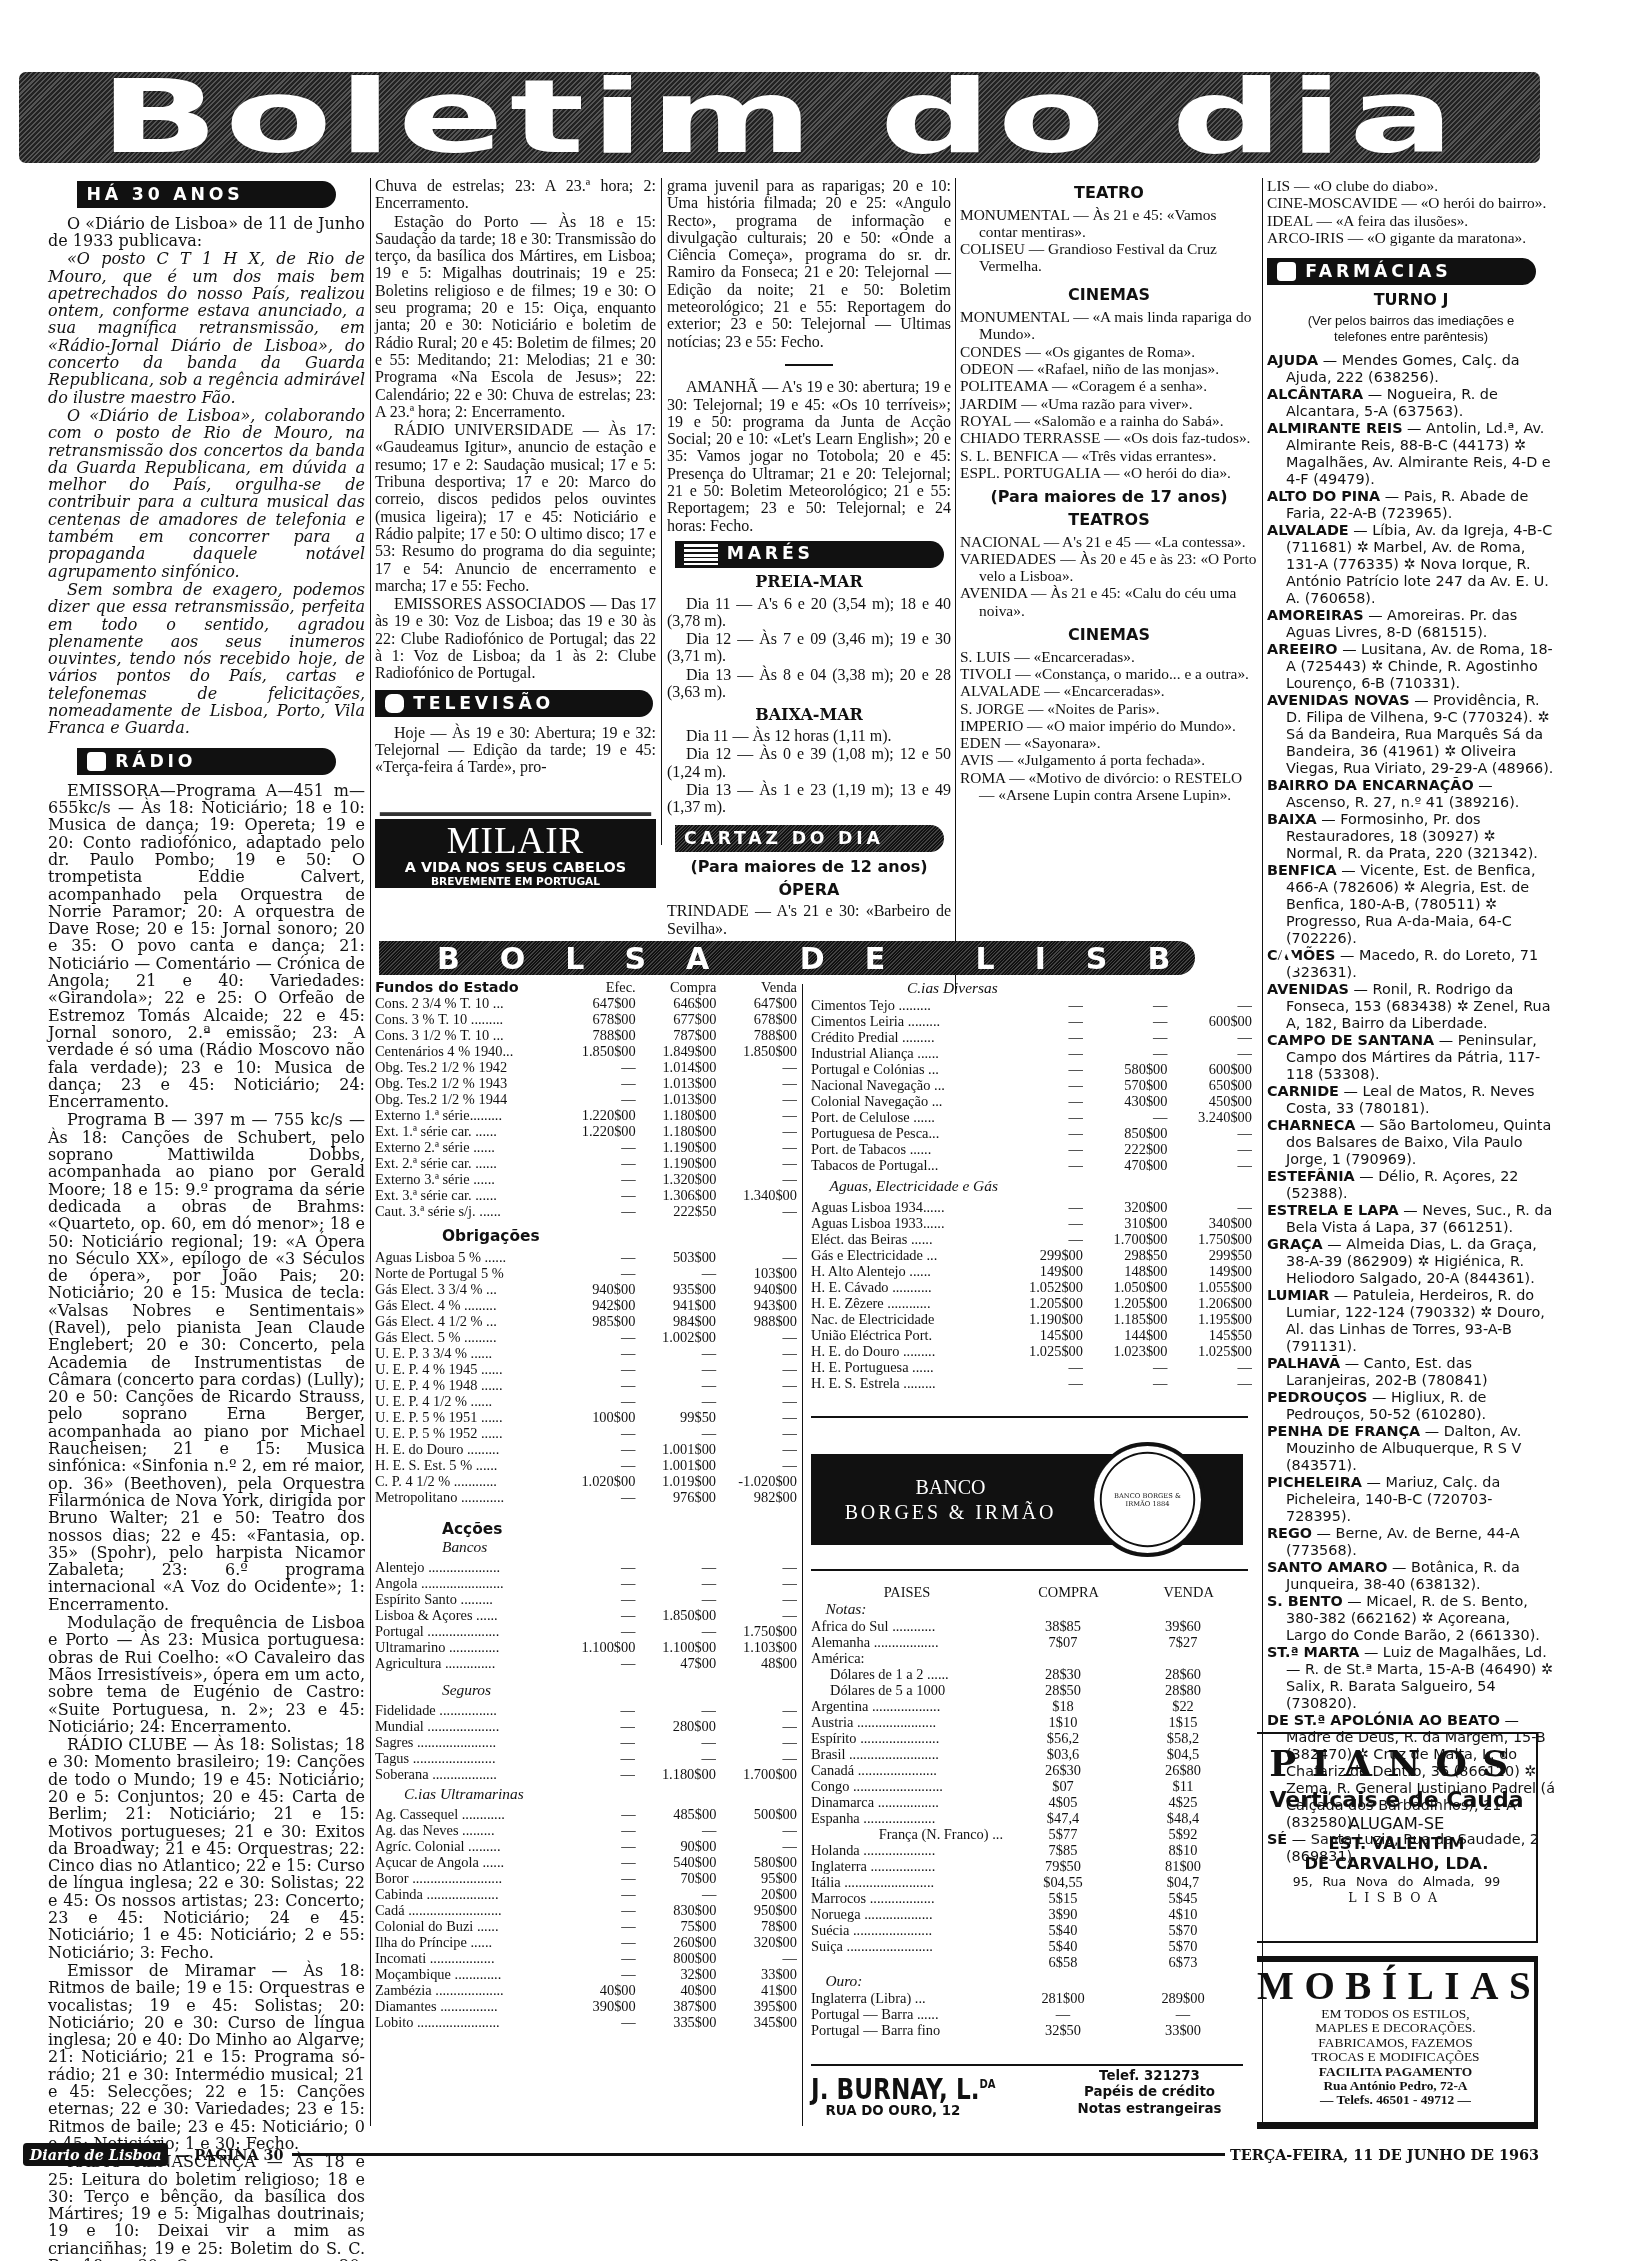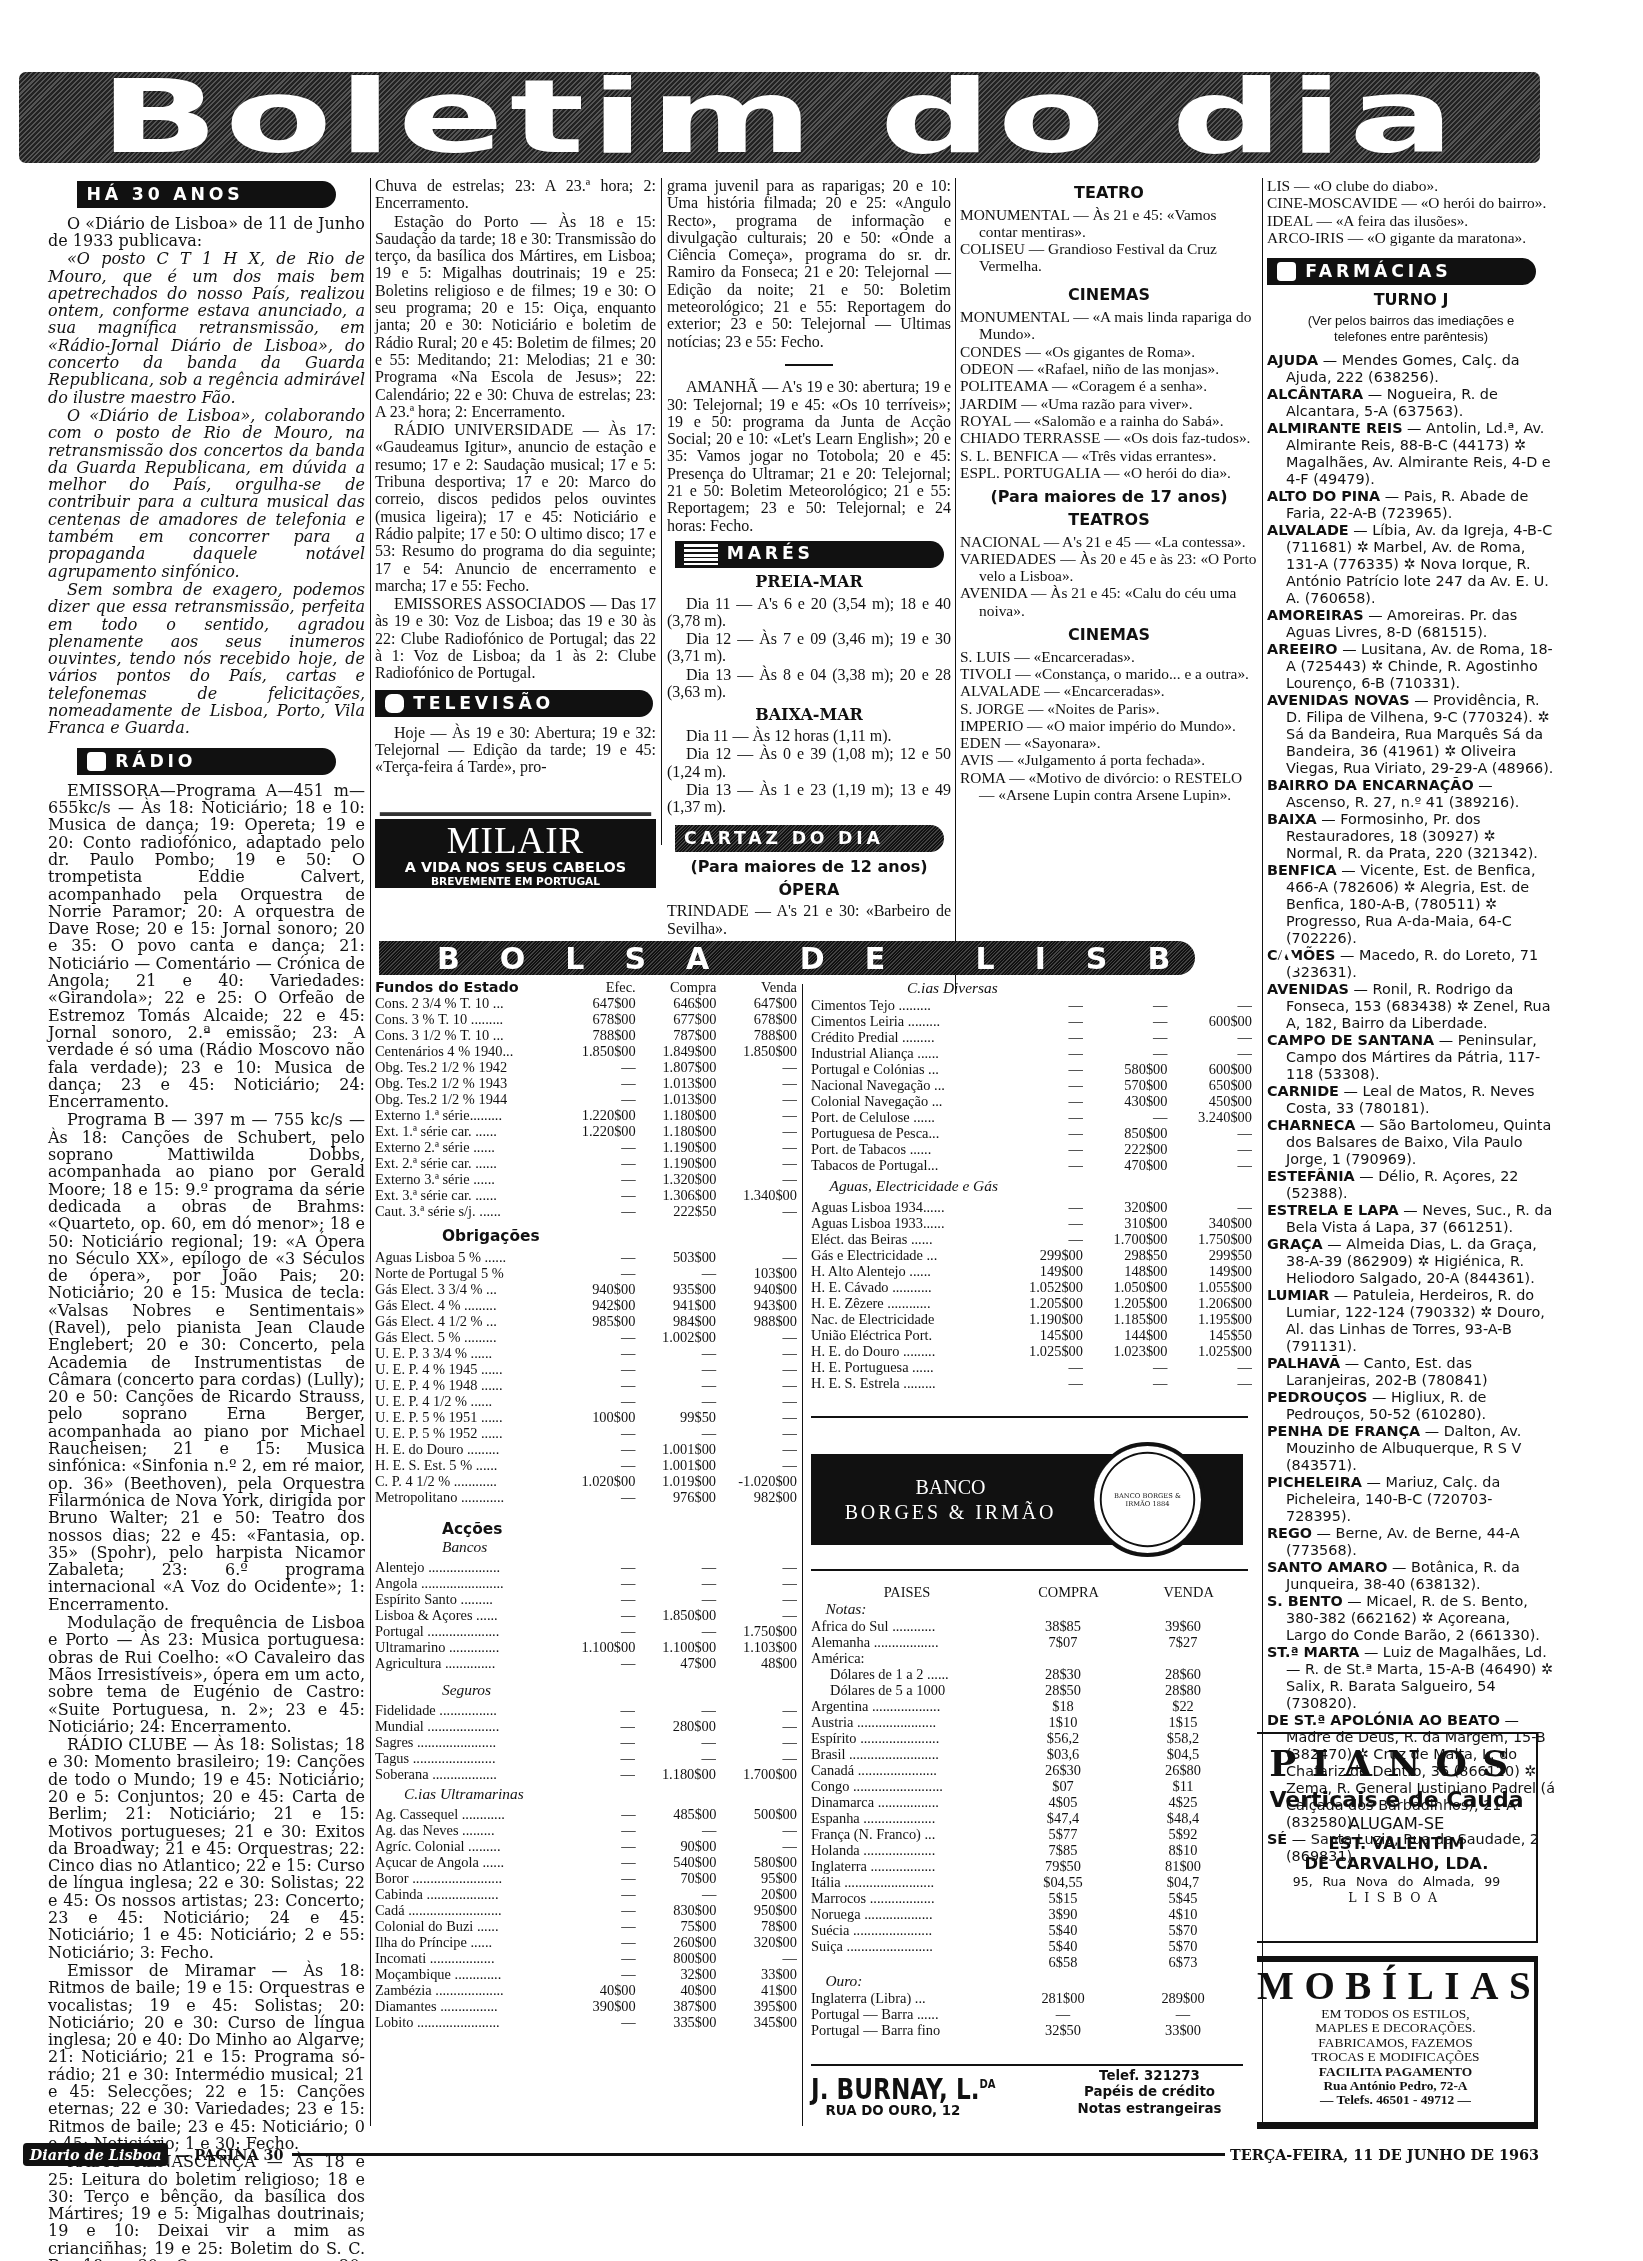--- a/index.html
+++ b/index.html
@@ -224,21 +224,21 @@
         </tr>
         <tr>
           <td class="name dotlead" style="width: 182px;">Centenários 4 % 1940...</td>
           <td class="n">1.850$00</td>
           <td class="n">1.849$00</td>
           <td class="n">1.850$00</td>
         </tr>
         <tr>
           <td class="name dotlead" style="width: 182px;">Obg. Tes.2 1/2 % 1942</td>
           <td class="n">—</td>
-          <td class="n">1.807$00</td>
+          <td class="n">1.014$00</td>
           <td class="n">—</td>
         </tr>
         <tr>
           <td class="name dotlead" style="width: 182px;">Obg. Tes.2 1/2 % 1943</td>
           <td class="n">—</td>
           <td class="n">1.013$00</td>
           <td class="n">—</td>
         </tr>
         <tr>
           <td class="name dotlead" style="width: 182px;">Obg. Tes.2 1/2 % 1944</td>
@@ -801,21 +801,21 @@
           <td class="dotlead" style="width: 192px; text-align: left;">Dinamarca .................</td>
           <td class="" style="width: 120px; text-align: center;">4$05</td>
           <td class="" style="width: 120px; text-align: center;">4$25</td>
         </tr>
         <tr>
           <td class="dotlead" style="width: 192px; text-align: left;">Espanha ....................</td>
           <td class="" style="width: 120px; text-align: center;">$47,4</td>
           <td class="" style="width: 120px; text-align: center;">$48,4</td>
         </tr>
         <tr>
-          <td class="dotlead" style="width: 192px; text-align: left; margin-left: 48px;">França (N. Franco) ...</td>
+          <td class="dotlead" style="width: 192px; text-align: right; margin-left: 48px;">França (N. Franco) ...</td>
           <td class="" style="width: 120px; text-align: center;">5$77</td>
           <td class="" style="width: 120px; text-align: center;">5$92</td>
         </tr>
         <tr>
           <td class="dotlead" style="width: 192px; text-align: left;">Holanda ....................</td>
           <td class="" style="width: 120px; text-align: center;">7$85</td>
           <td class="" style="width: 120px; text-align: center;">8$10</td>
         </tr>
         <tr>
           <td class="dotlead" style="width: 192px; text-align: left;">Inglaterra ..................</td>

